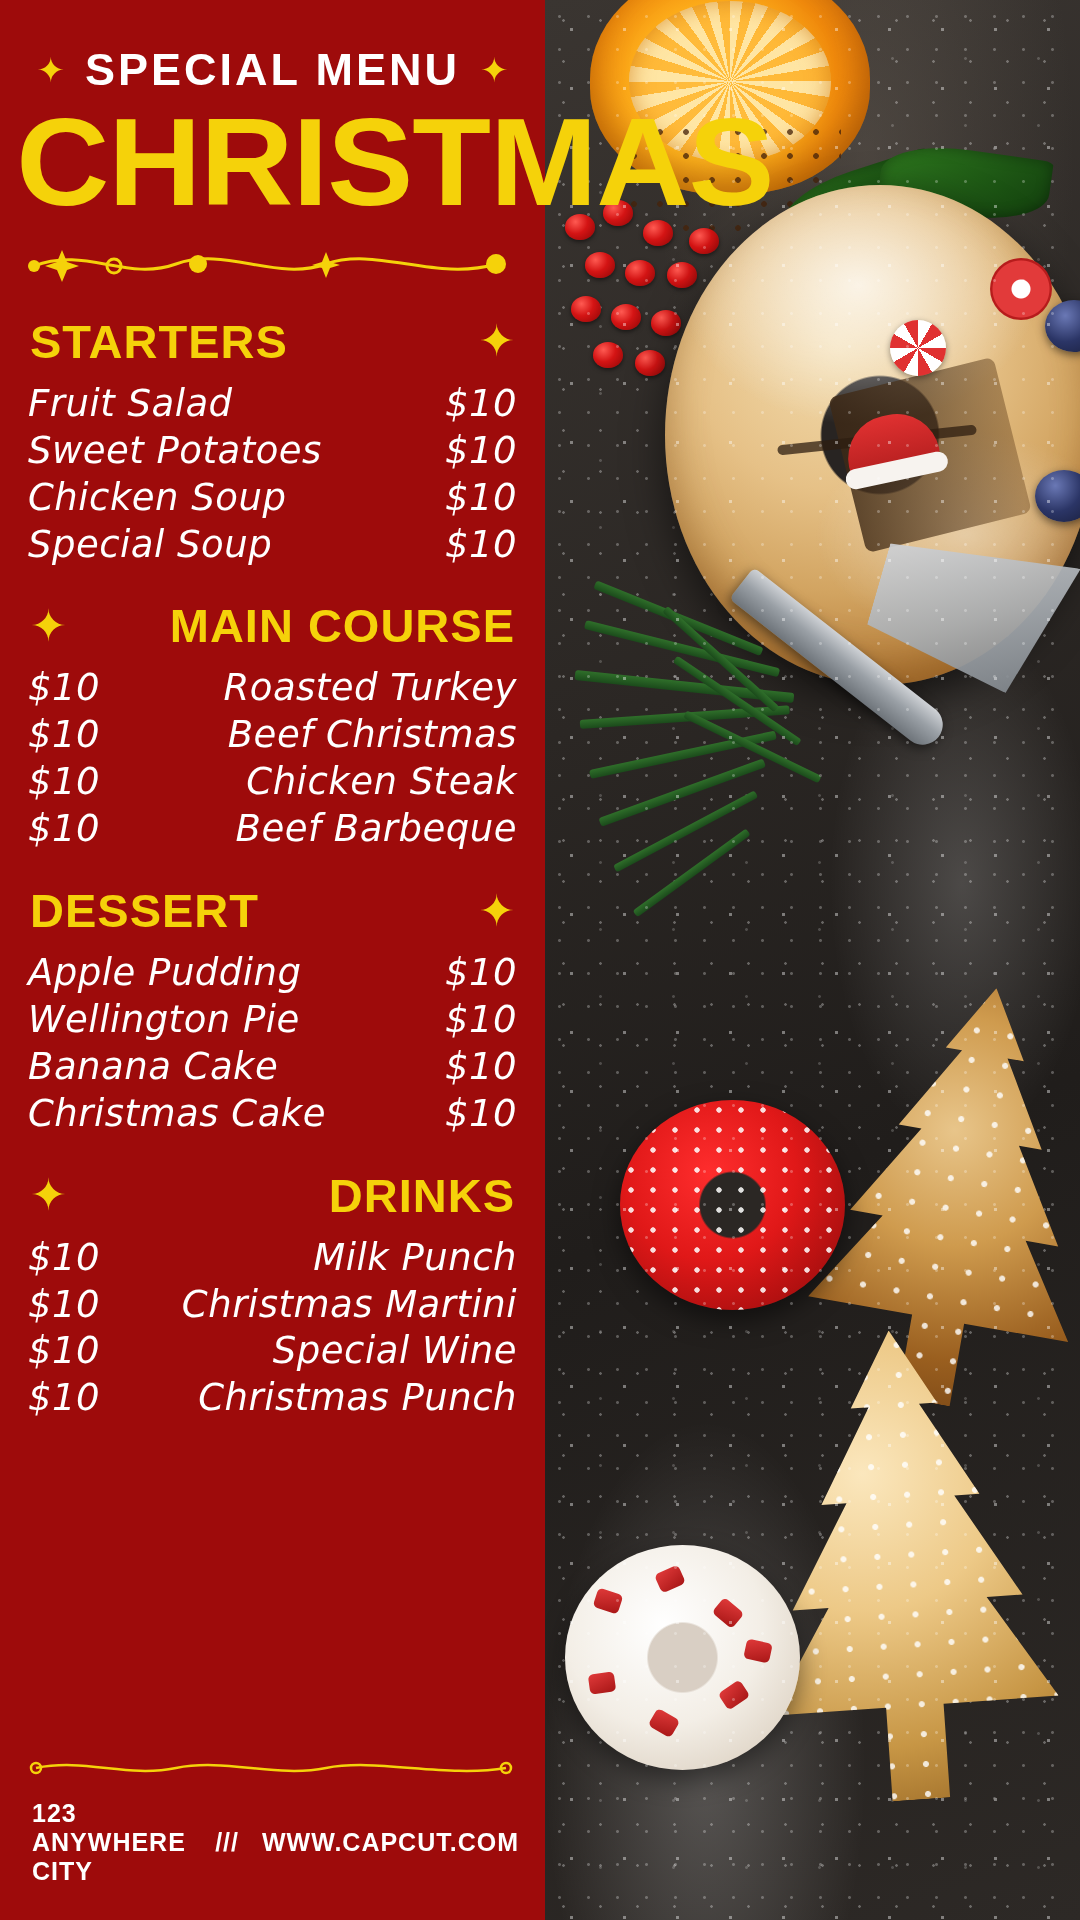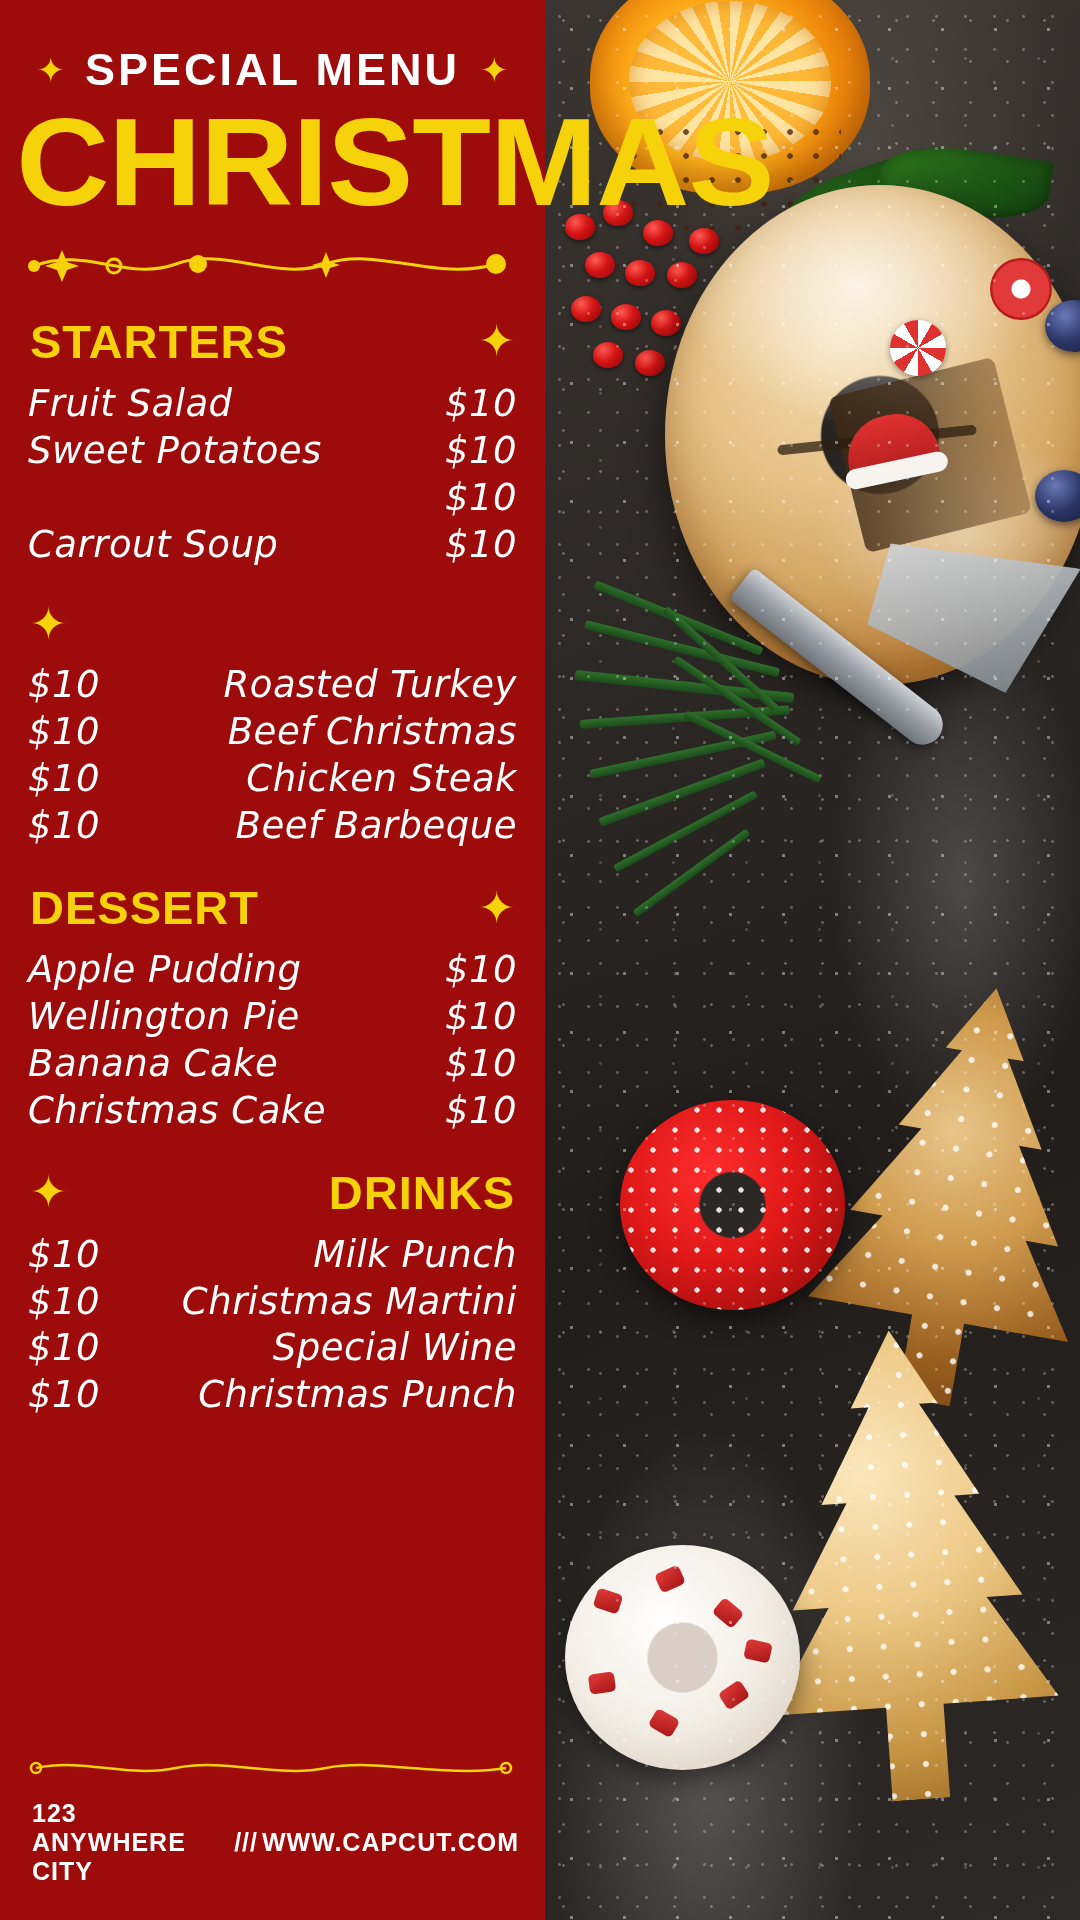--- a/index.html
+++ b/index.html
@@ -139,21 +139,21 @@
     margin-bottom: 20px;
   }
   .footer-text {
     color: #ffffff;
     font-size: 25px;
     font-weight: bold;
     letter-spacing: 1px;
     font-family: "Liberation Sans Narrow", "Liberation Sans", sans-serif;
     text-transform: uppercase;
     display: flex;
-    gap: 4px;
+    gap: 23px;
     align-items: center;
     padding-left: 6px;
   }
   .footer-sep { color: #ffffff; }
 
   
   .photo {
     position: relative;
     flex: 1 1 auto;
     height: 1920px;
@@ -524,34 +524,36 @@
           <span class="name">Fruit Salad</span>
           <span class="spacer"></span>
           <span class="price">$10</span>
         </div>
         <div class="item">
           <span class="name">Sweet Potatoes</span>
           <span class="spacer"></span>
           <span class="price">$10</span>
         </div>
         <div class="item">
-          <span class="spacer"></span>
-          <span class="price">$10</span>
-        </div>
-        <div class="item">
-          <span class="name">Carrout Soup</span>
+          <span class="name">Chicken Soup</span>
+          <span class="spacer"></span>
+          <span class="price">$10</span>
+        </div>
+        <div class="item">
+          <span class="name">Special Soup</span>
           <span class="spacer"></span>
           <span class="price">$10</span>
         </div>
       </div>
     </div>
 
     <div class="section">
       <div class="section-head right">
         <span class="sparkle big">✦</span>
+        <span class="section-title">MAIN COURSE</span>
       </div>
       <div class="items right-align">
         <div class="item">
           <span class="price">$10</span>
           <span class="spacer"></span>
           <span class="name">Roasted Turkey</span>
         </div>
         <div class="item">
           <span class="price">$10</span>
           <span class="spacer"></span>

